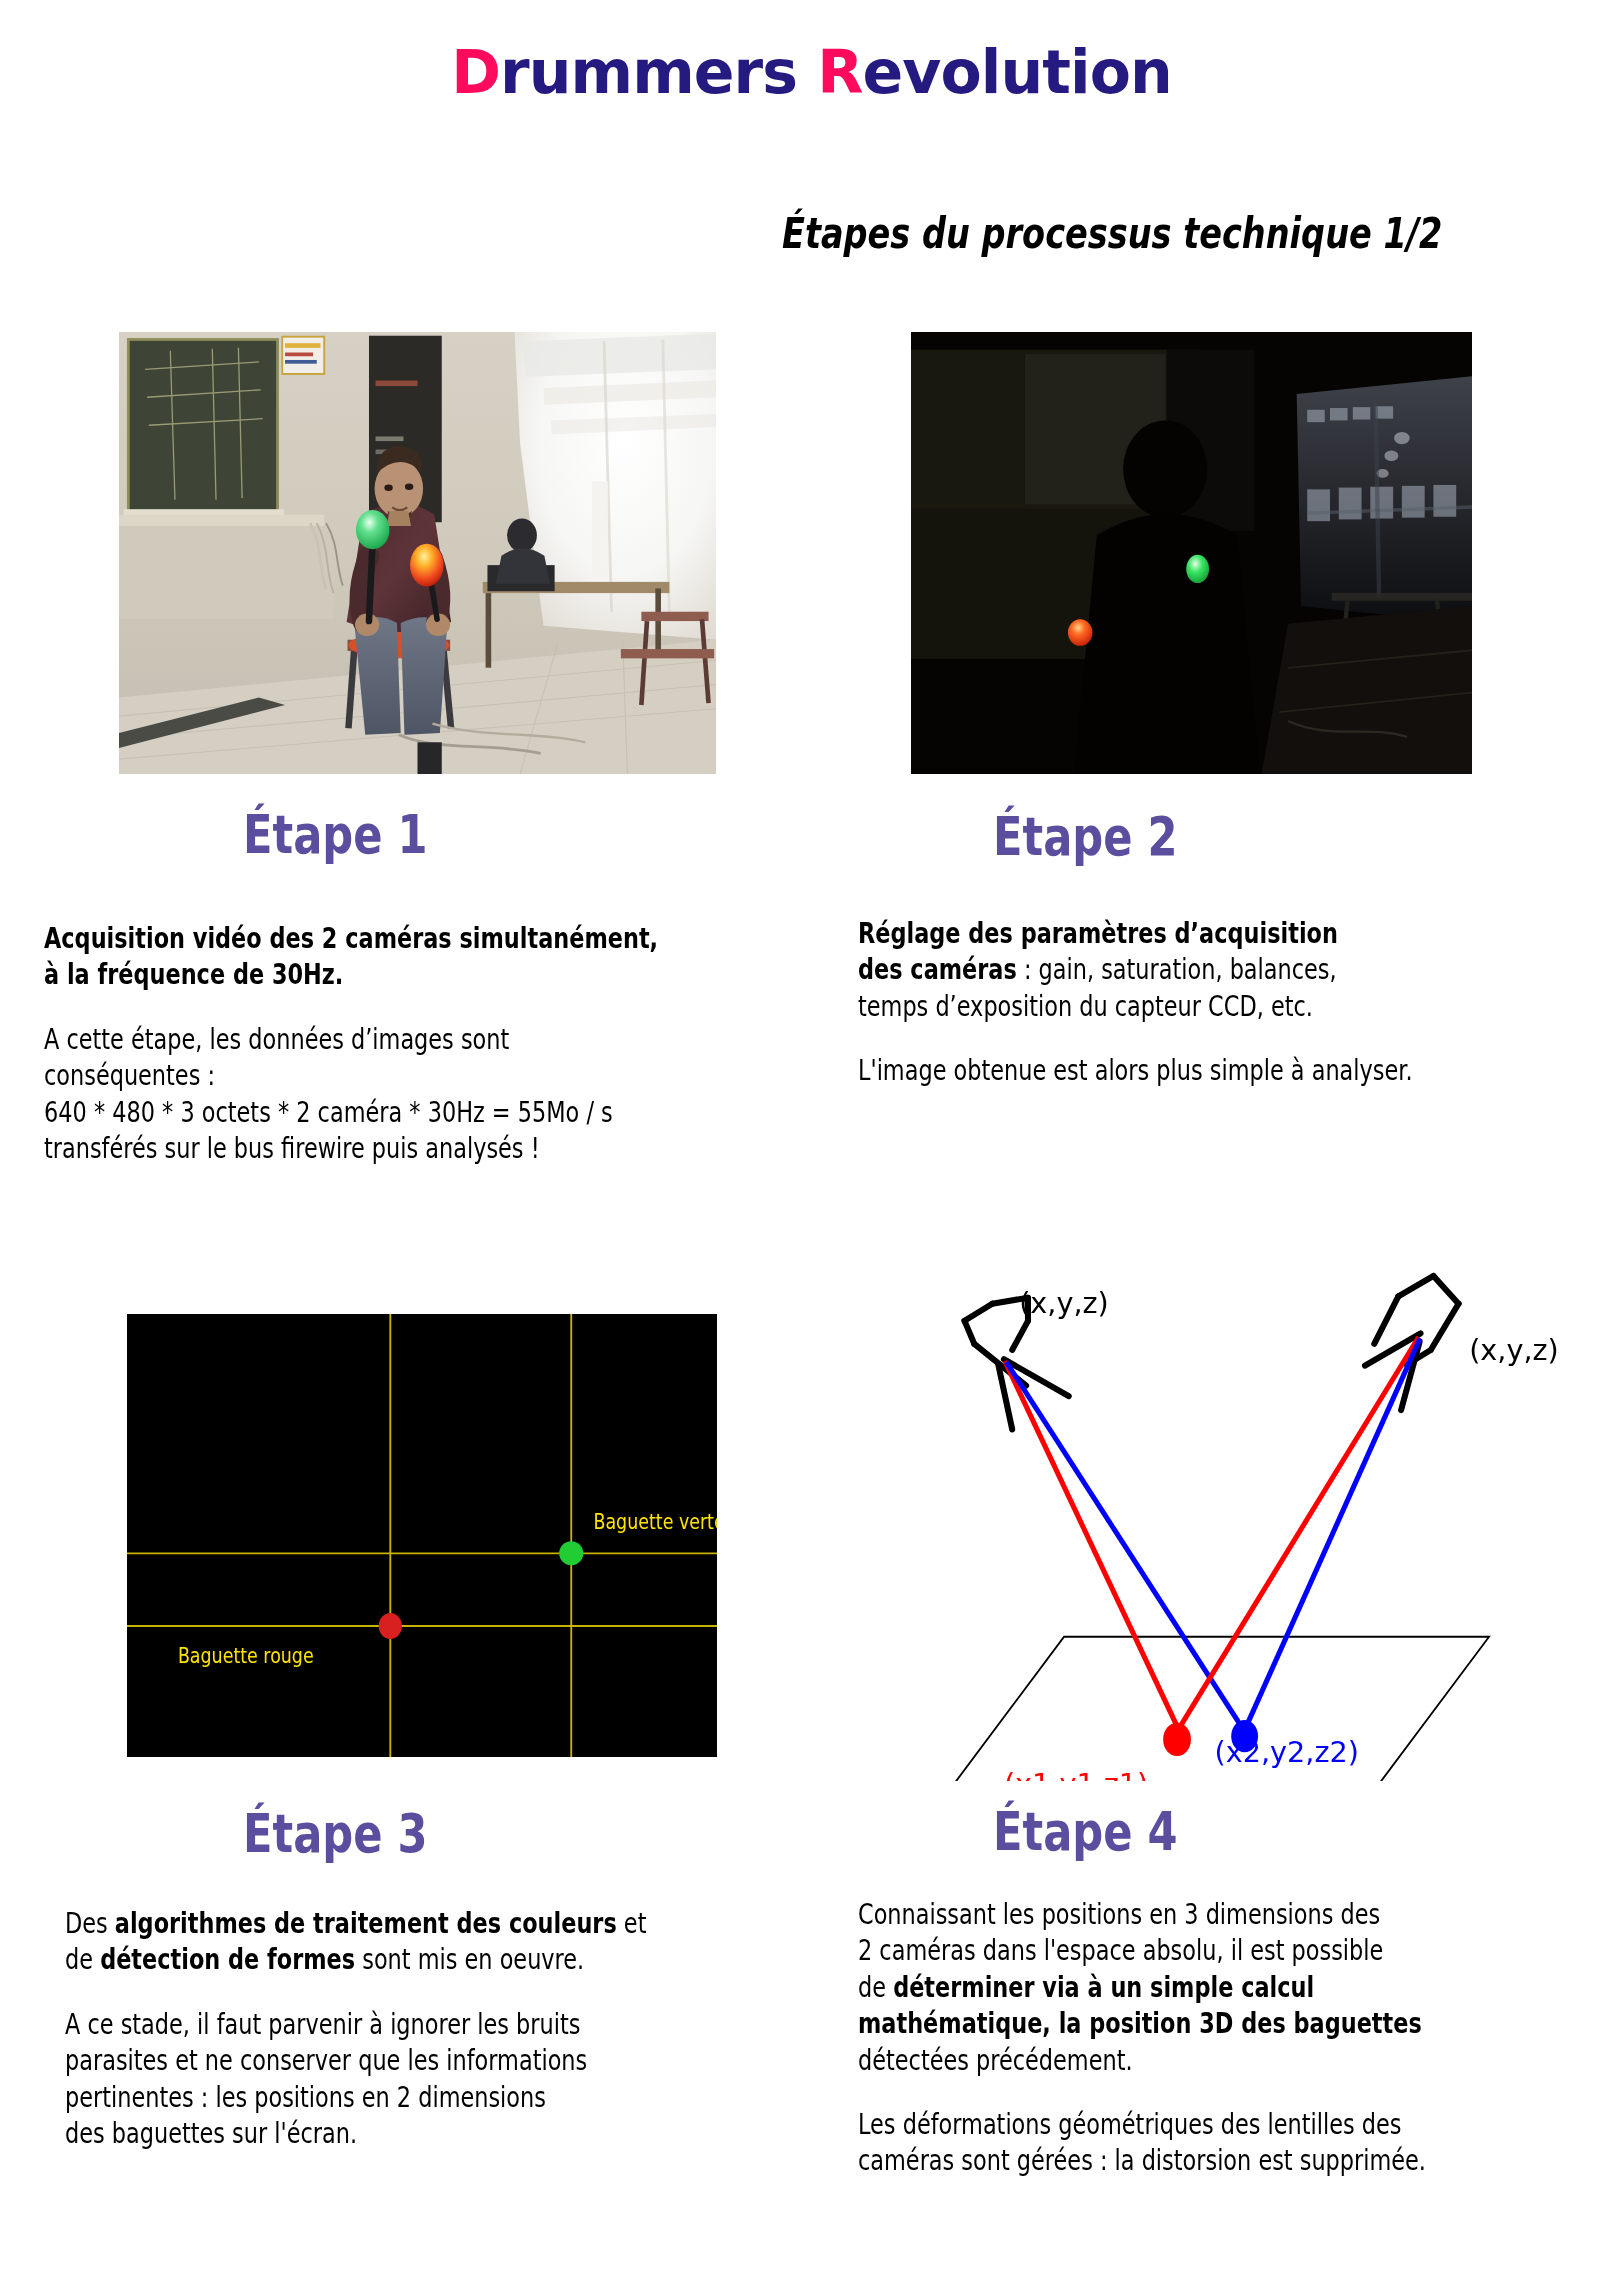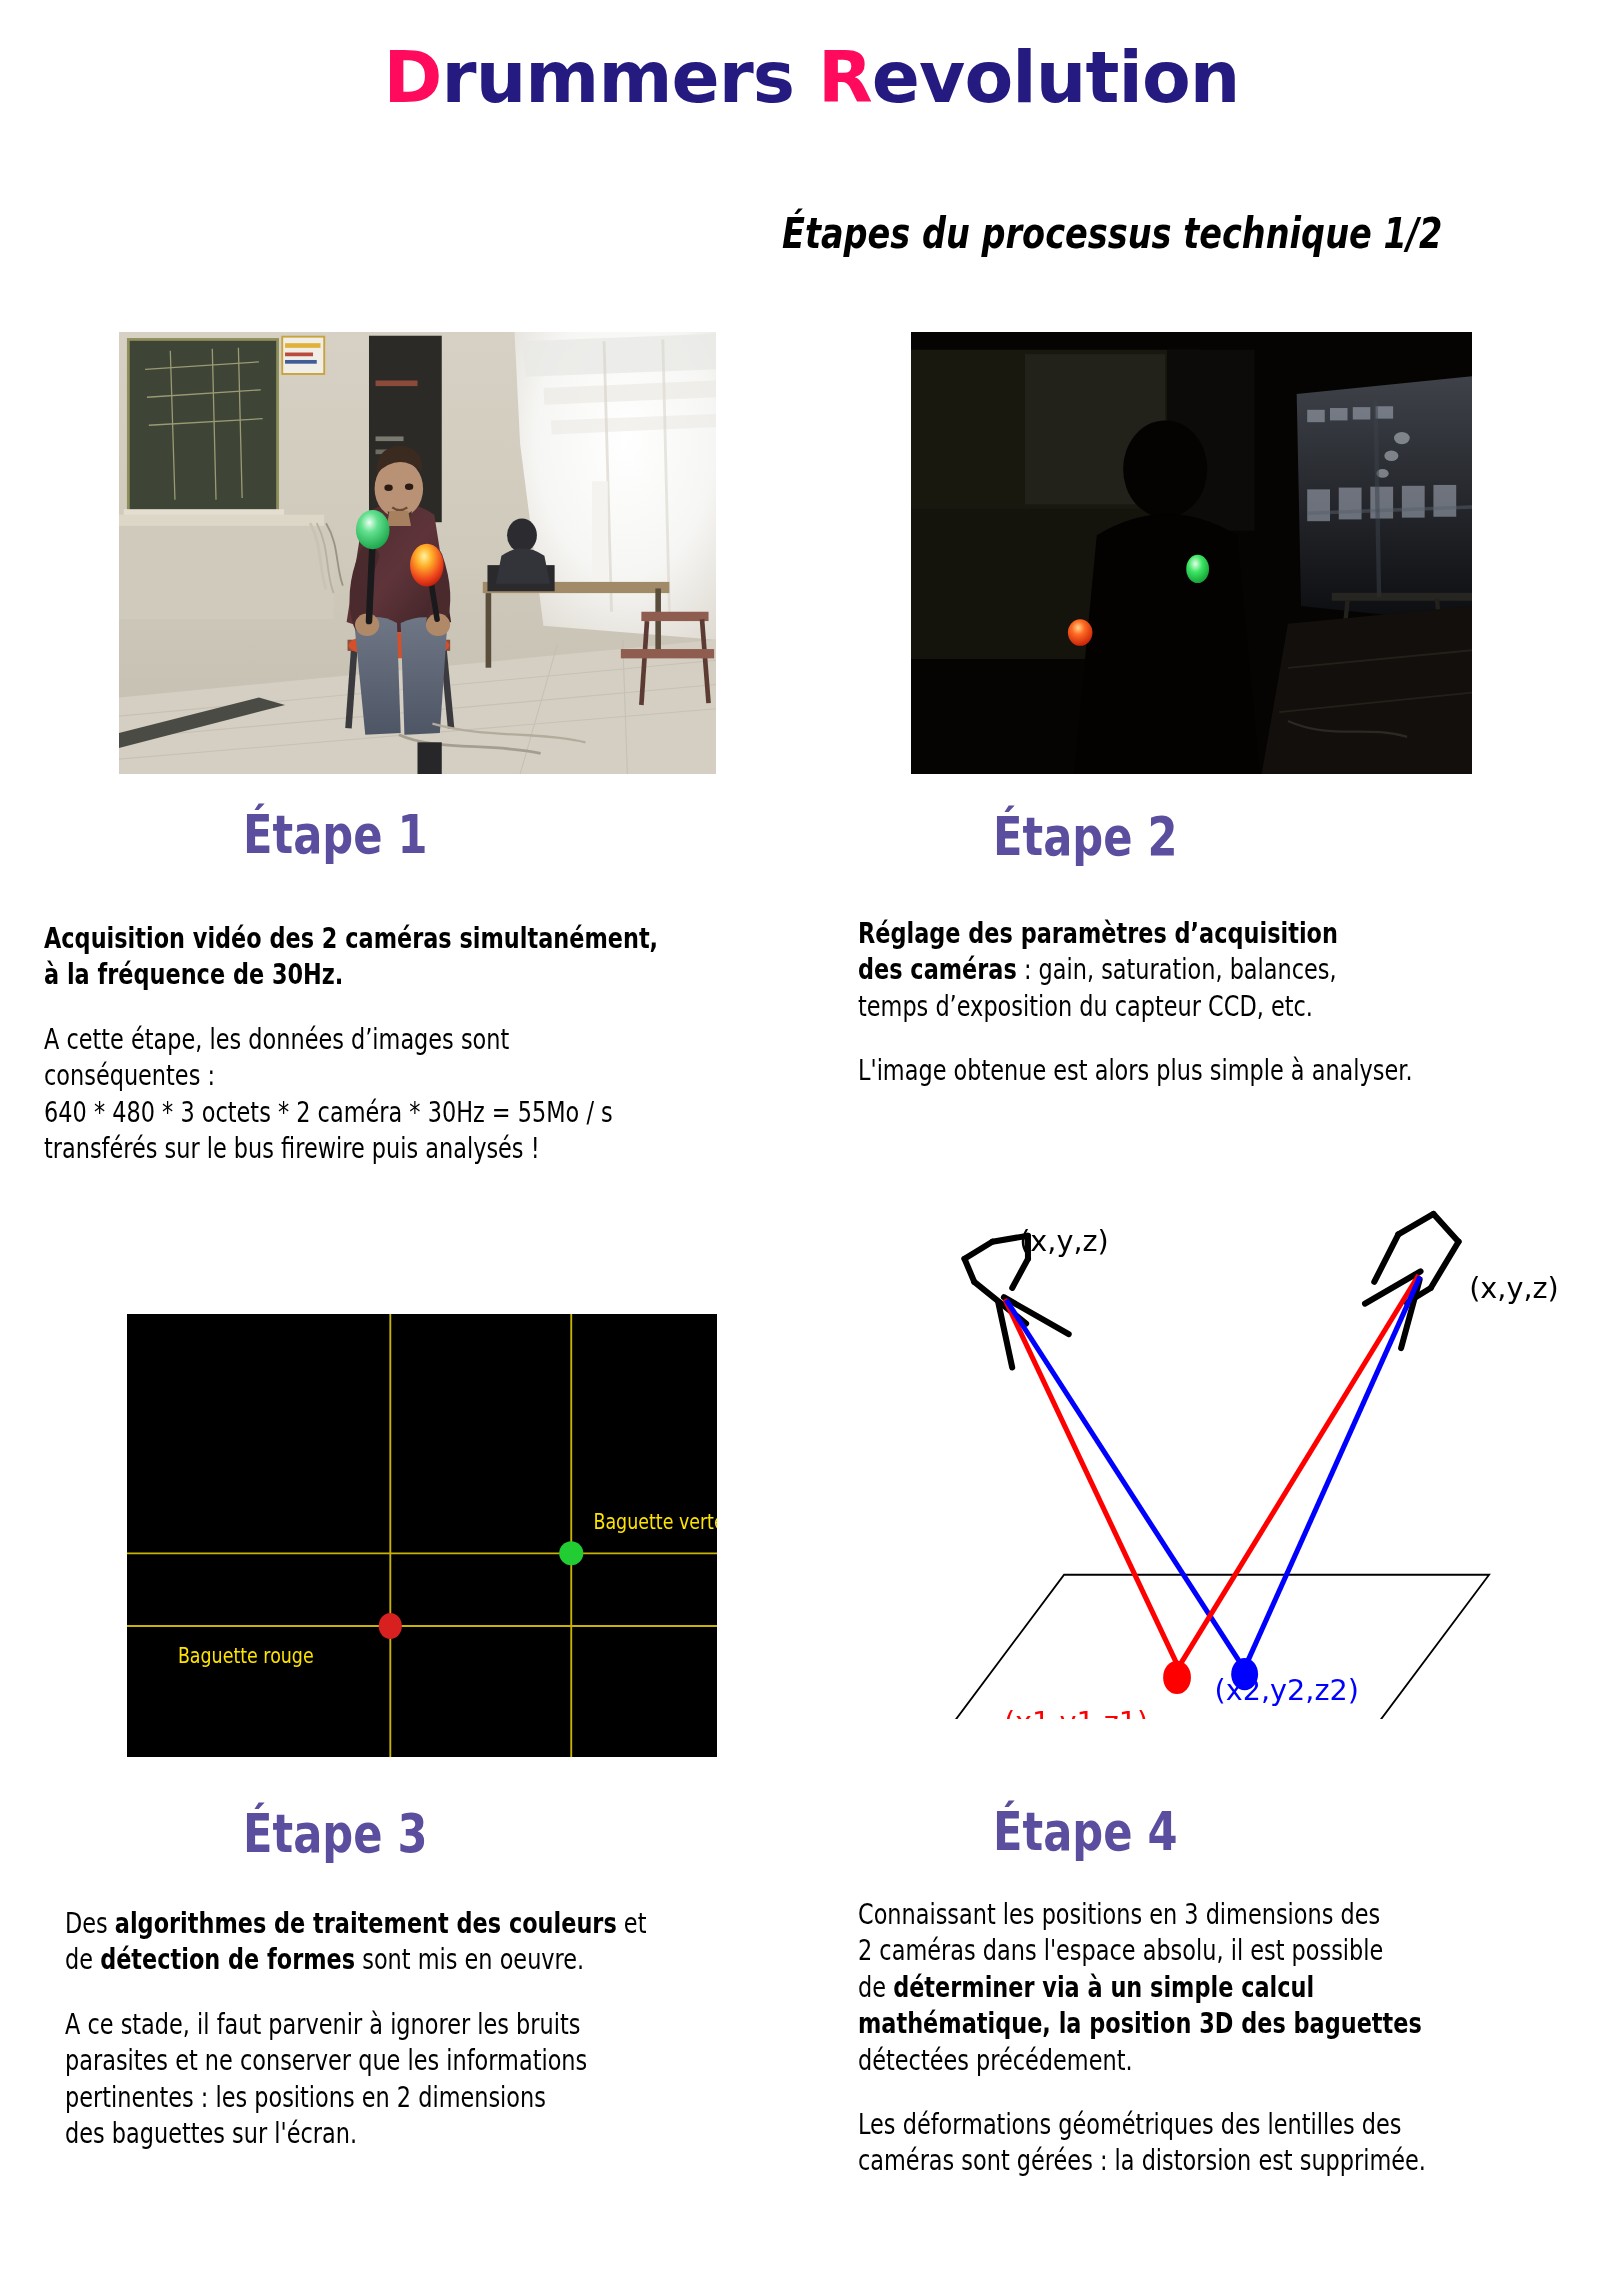--- a/index.html
+++ b/index.html
@@ -18,21 +18,21 @@
 
   
   #title {
     position: absolute;
     left: 0;
     top: 42px;
     width: 1623px;
     text-align: center;
     font-family: "DejaVu Sans", sans-serif;
     font-weight: bold;
-    font-size: 71px;
+    font-size: 60px;
     line-height: 1.0;
     letter-spacing: -0.9px;
     white-space: nowrap;
   }
   .title-accent { color: #FF0A5C; }
   .title-main   { color: #241A80; }
 
   #subtitle {
     position: absolute;
     left: 782px;
@@ -100,21 +100,21 @@
     width: 590px;
     height: 443px;
     background: #000000;
   }
   #diagram3 svg { display: block; width: 100%; height: 100%; }
 
   
   #diagram4 {
     position: absolute;
     left: 865px;
-    top: 1164px;
+    top: 1226px;
     width: 750px;
     height: 555px;
   }
   #diagram4 svg { display: block; width: 100%; height: 100%; }
 </style>
 </head>
 <body>
 
 <div id="title">
   <span class="title-accent">D</span><span class="title-main">rummers</span><span class="title-main"> </span><span class="title-accent">R</span><span class="title-main">evolution</span>

